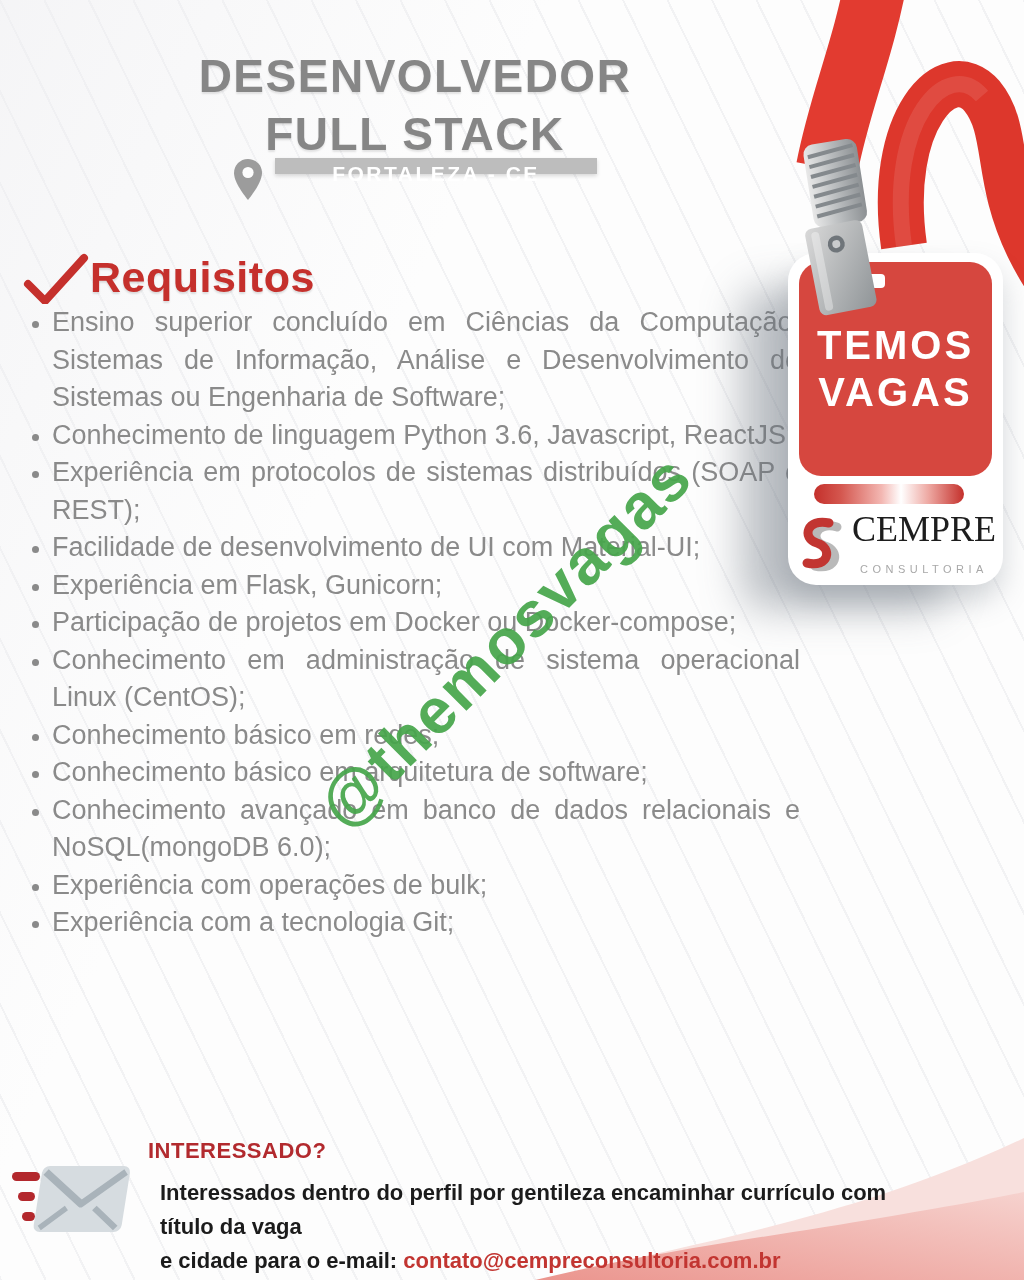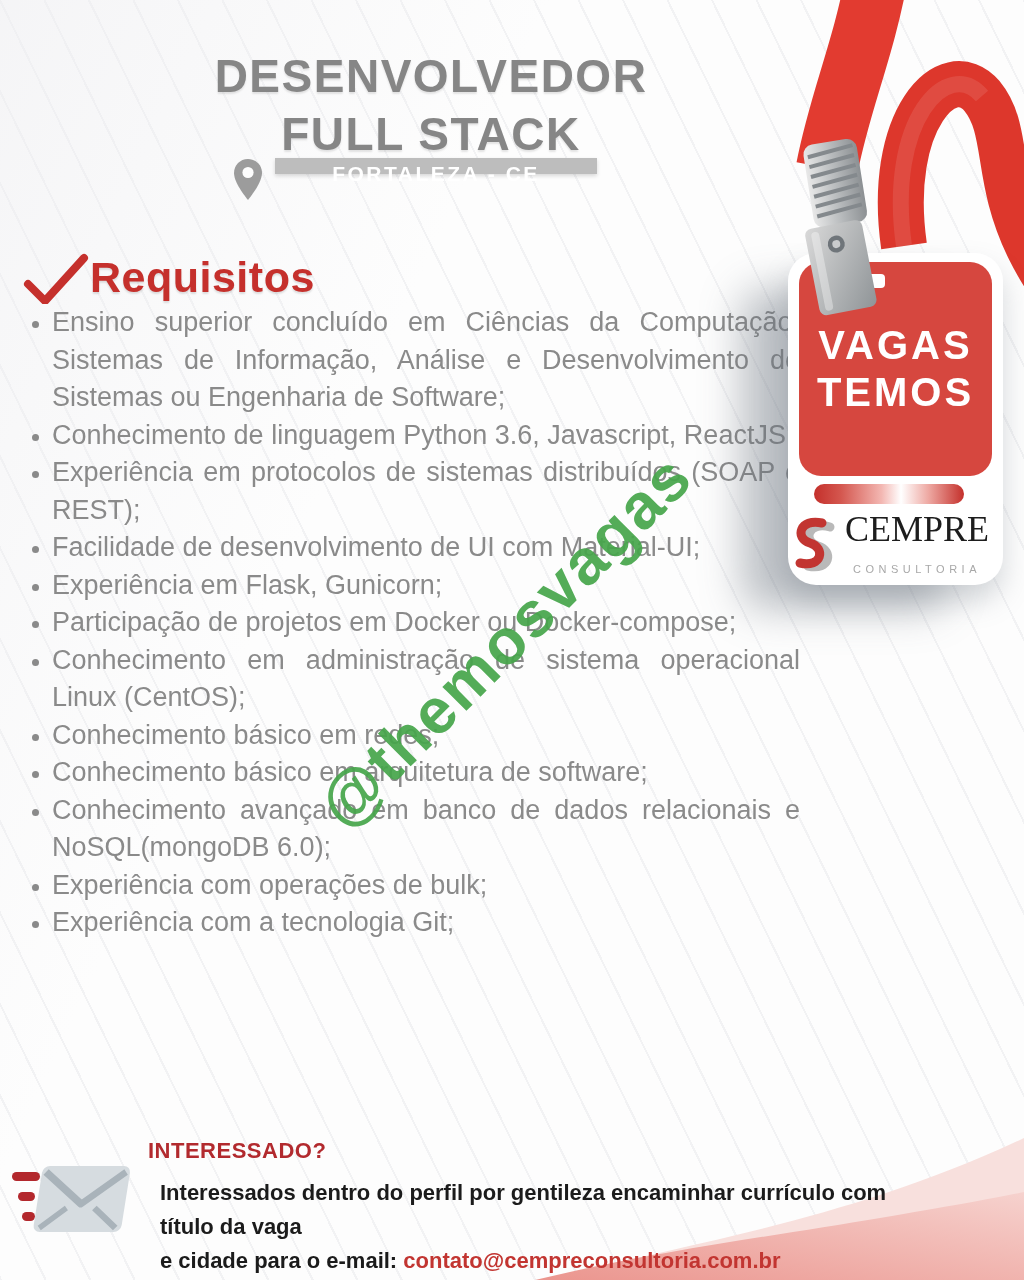--- a/index.html
+++ b/index.html
@@ -8,21 +8,21 @@
     font-family:"Liberation Sans",sans-serif;
     background:
       linear-gradient(115deg, rgba(238,238,241,.55) 0%, rgba(255,255,255,0) 34%),
       repeating-linear-gradient(64deg, rgba(224,225,229,.38) 0 2px, rgba(255,255,255,0) 2px 40px),
       #fdfdfd;
   }
   
   .title{
     position:absolute;top:48px;left:0;width:830px;text-align:center;
     font-size:46px;font-weight:bold;letter-spacing:1.5px;line-height:1.26;
-    color:#868686;text-shadow:0 2px 2px rgba(0,0,0,.10);padding-left:16px;
+    color:#868686;text-shadow:0 2px 2px rgba(0,0,0,.10);
   }
   .location-row{position:absolute;top:158px;left:0;width:830px;display:flex;justify-content:center;align-items:flex-start;gap:12px;}
   .location-bar{
     width:322px;height:16px;background:#bdbdbd;color:#ffffff;
     font-size:21px;font-weight:bold;letter-spacing:2.5px;line-height:32px;text-align:center;
     box-shadow:0 2px 4px rgba(0,0,0,.15);
   }
   
   .req-heading-row{position:absolute;top:250px;left:22px;display:flex;align-items:center;}
   .req-heading{
@@ -52,21 +52,21 @@
   .tag-red{
     position:absolute;left:11px;top:9px;width:193px;height:214px;background:#d6473f;border-radius:22px;
     display:flex;flex-direction:column;align-items:center;justify-content:center;
   }
   .tag-slot{position:absolute;left:64px;top:12px;width:22px;height:14px;background:#ffffff;border-radius:4px;}
   .tag-line{font-size:40px;font-weight:800;color:#ffffff;letter-spacing:3px;line-height:47px;text-align:center;}
   .tag-pill{
     position:absolute;left:26px;top:231px;width:150px;height:20px;border-radius:10px;
     background:linear-gradient(90deg,#c4302b 0%,#d4574f 18%,#f3b7b2 45%,#ffffff 58%,#eeaaa4 76%,#c4302b 100%);
   }
-  .tag-logo{position:absolute;left:0;top:258px;width:100%;display:flex;align-items:center;gap:5px;}
+  .tag-logo{position:absolute;left:0;top:258px;width:100%;display:flex;justify-content:center;align-items:center;gap:5px;}
   .brand-text{display:flex;flex-direction:column;align-items:center;}
   .brand-name{font-family:"Liberation Serif",serif;font-size:36px;color:#1d1d1d;line-height:1;}
   .brand-sub{font-size:11px;letter-spacing:4.5px;color:#a8a8a8;margin-top:16px;}
   .hardware-svg{position:absolute;left:770px;top:128px;z-index:3;}
   
   .wave-svg{position:absolute;left:0;top:1080px;z-index:0;}
   .footer{position:absolute;left:148px;top:1138px;width:760px;z-index:2;}
   .footer-heading{font-size:22px;font-weight:bold;color:#b22a2e;letter-spacing:.5px;margin:0 0 10px 0;}
   .footer-body{font-size:22px;font-weight:bold;color:#1b1b1b;line-height:34px;margin:12px;}
   .footer-email{color:#c23531;}
@@ -127,22 +127,22 @@
       <li>Conhecimento avançado em banco de dados relacionais e NoSQL(mongoDB 6.0);</li>
       <li>Experiência com operações de bulk;</li>
       <li>Experiência com a tecnologia Git;</li>
     </ul>
 
   <div class="watermark">@themosvagas</div>
 
   <div class="tag-card">
     <div class="tag-red">
       <div class="tag-slot"></div>
+      <div class="tag-line">TEMOS</div>
       <div class="tag-line">VAGAS</div>
-      <div class="tag-line">TEMOS</div>
     </div>
     <div class="tag-pill"></div>
     <div class="tag-logo">
       <svg width="52" height="60" viewBox="0 0 52 60">
         <path d="M 42,14 C 20,8 14,28 30,33 C 46,38 42,58 20,53" fill="none" stroke="#b9b9b9" stroke-width="9" stroke-linecap="round"></path>
         <path d="M 34,10 C 12,5 6,25 22,30 C 38,35 34,55 12,50" fill="none" stroke="#c23531" stroke-width="9" stroke-linecap="round"></path>
       </svg>
       <div class="brand-text">
         <div class="brand-name">CEMPRE</div>
         <div class="brand-sub">CONSULTORIA</div>

